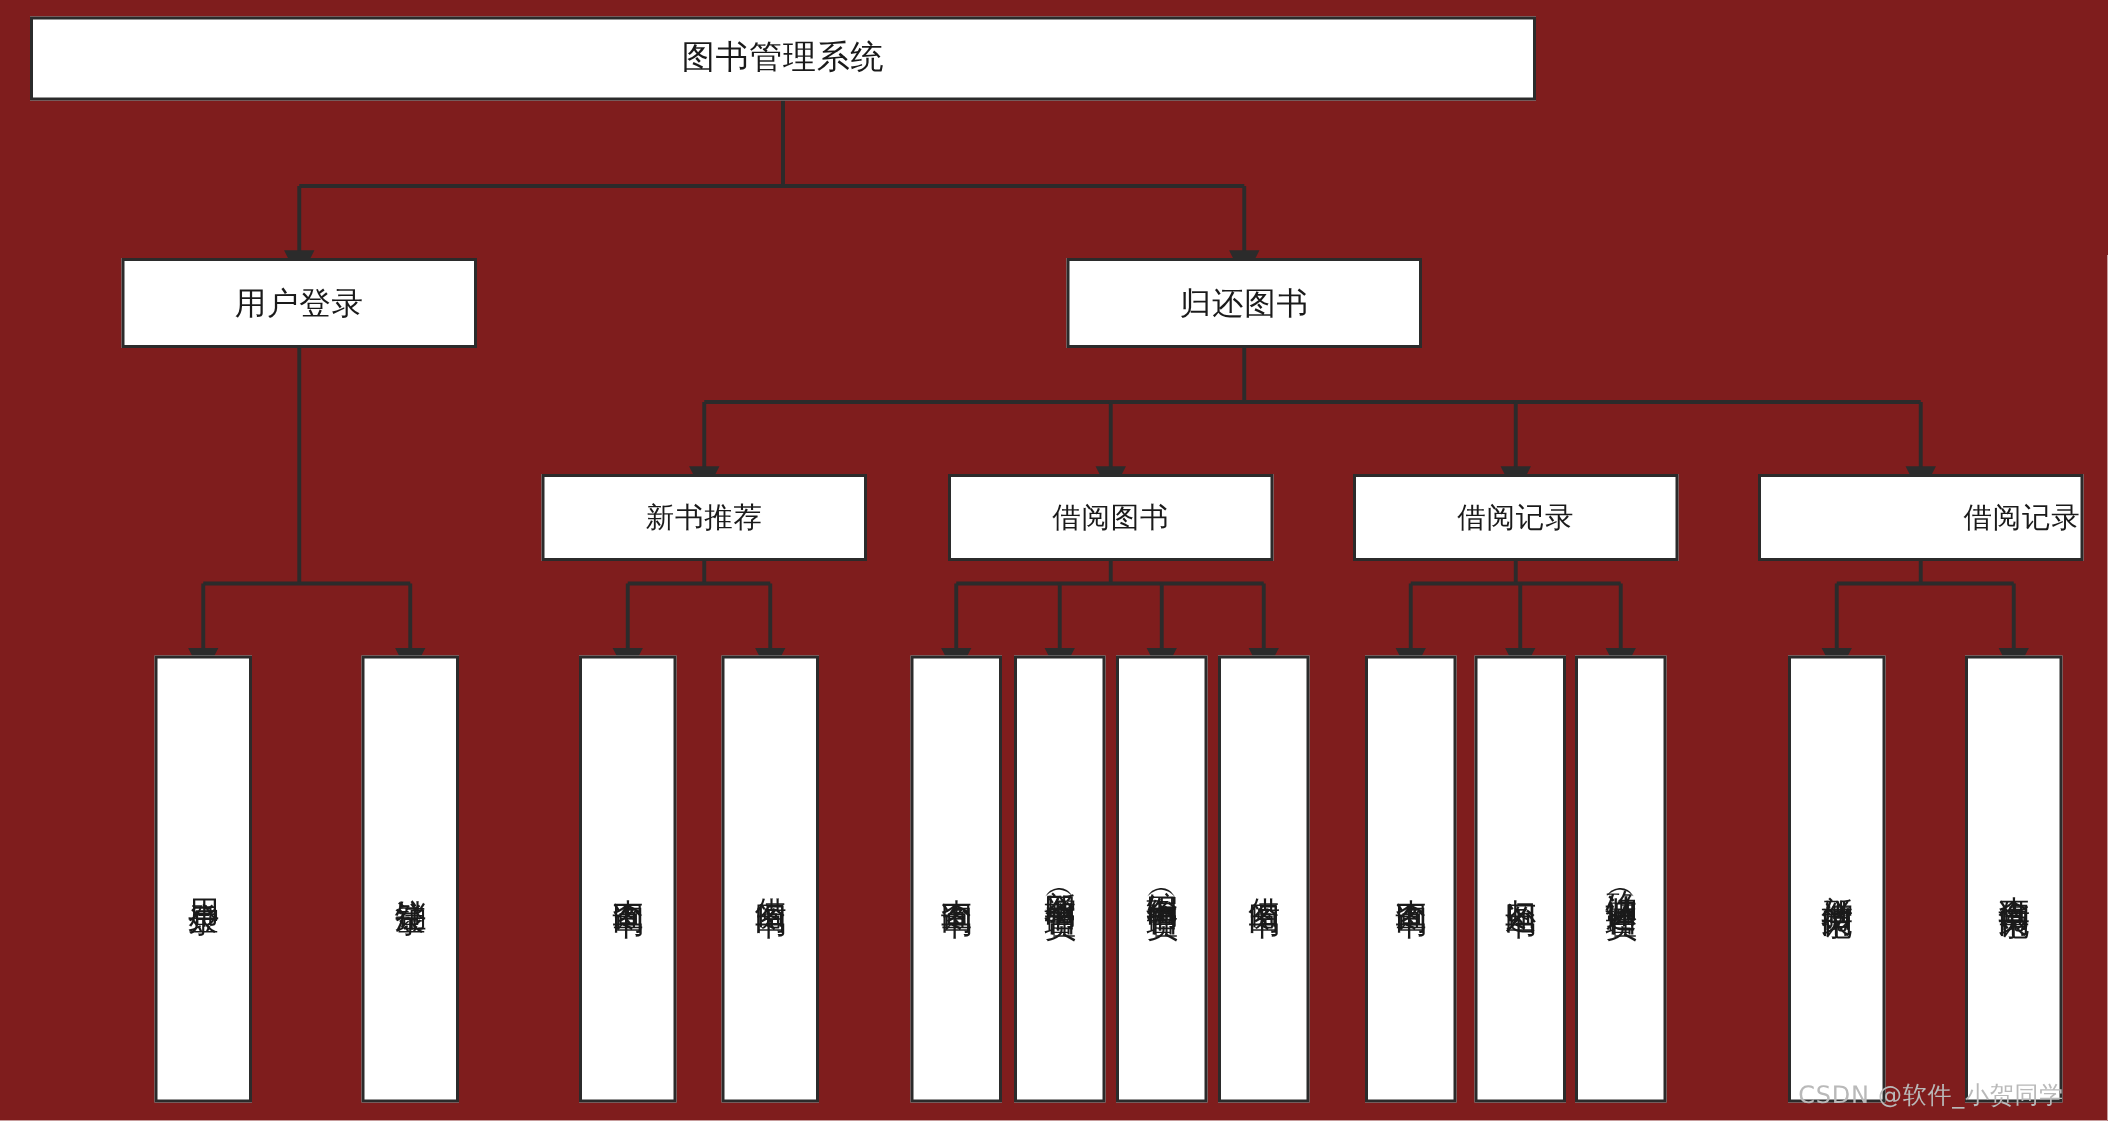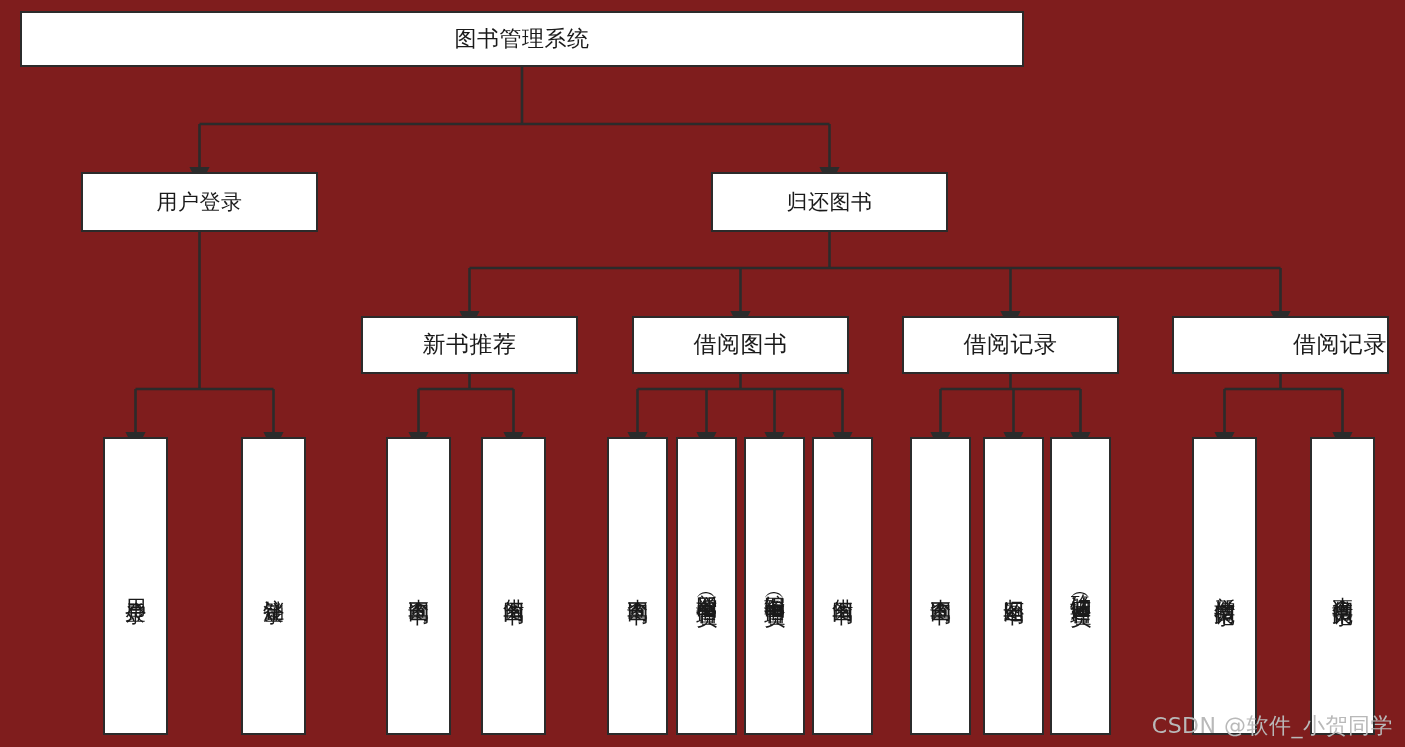--- a/index.html
+++ b/index.html
@@ -41,42 +41,42 @@
     font-size: 21px;
     line-height: 1.18;
     letter-spacing: 0.5px;
     color: #1a1a1a;
     white-space: nowrap;
     text-align: center;
   }
   
   .node.level-0 .node-label { font-size: 22px; }
   .node.level-1 .node-label { font-size: 21px; }
-  .node.level-2 .node-label { font-size: 23px; }
+  .node.level-2 .node-label { font-size: 19px; }
   
   .node.leaf {
     align-items: center;
     justify-content: center;
     padding: 6px 0;
   }
   .node.leaf .node-label {
     writing-mode: vertical-rl;
     text-orientation: upright;
     -webkit-writing-mode: vertical-rl;
     font-size: 21px;
     line-height: 1.08;
     letter-spacing: 2px;
     white-space: nowrap;
     max-height: 100%;
   }
   #watermark {
     position: absolute;
-    right: 12px;
+    right: 29px;
     bottom: 6px;
-    font-size: 22px;
+    font-size: 16px;
     color: #b9b9b9;
     letter-spacing: 0.5px;
     z-index: 5;
     white-space: nowrap;
   }
 </style>
 </head>
 <body>
 
 <div id="diagram-canvas">

